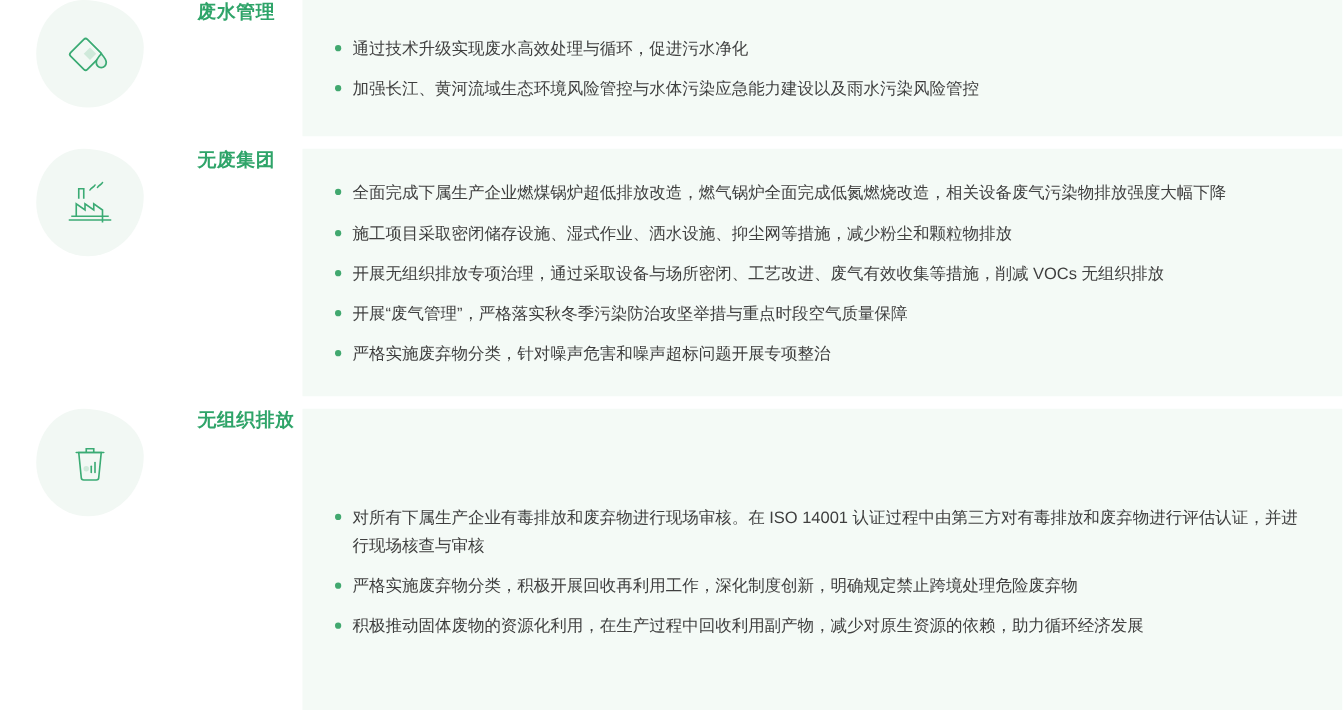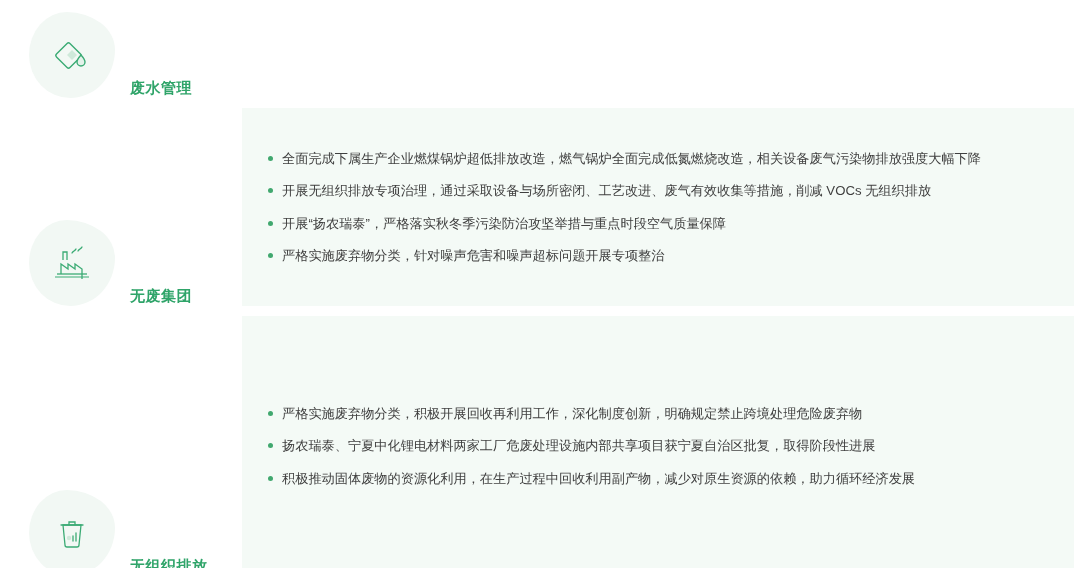--- a/index.html
+++ b/index.html
@@ -23,22 +23,23 @@
   .section {
     display: flex;
     align-items: stretch;
     width: 100%;
     box-sizing: border-box;
   }
   .sec-left {
     width: 242px;
     flex: 0 0 242px;
     display: flex;
-    align-items: flex-end;
+    align-items: flex-start;
     box-sizing: border-box;
+    gap: 28px;
   }
   .icon-wrap {
     width: 96px;
     flex: 0 0 96px;
     display: flex;
     align-items: center;
     justify-content: center;
     margin-left: 24px;
   }
   .blob {
@@ -116,20 +117,26 @@
         <div class="blob">
           <svg width="44" height="44" viewBox="0 0 44 44" fill="none" stroke="#3bab74" stroke-width="1.4">
             <rect x="9" y="13" width="19" height="19" transform="rotate(-45 18.5 22.5)" rx="2"></rect>
             <path d="M17 22 l5 -5 l5 5 l-5 5 z" fill="#cfe9da" stroke="none"></path>
             <path d="M31 22 c0 0 -4 4.5 -4 7 a4 4 0 0 0 8 0 c0 -2.5 -4 -7 -4 -7 z" fill="#e4f2ea"></path>
           </svg>
         </div>
       </div>
       <div class="sec-title">废水管理</div>
     </div>
+    <div class="sec-right">
+      <ul class="bullets">
+        <li>通过技术升级实现废水高效处理与循环，促进污水净化</li>
+        <li>加强长江、黄河流域生态环境风险管控与水体污染应急能力建设以及雨水污染风险管控</li>
+      </ul>
+    </div>
   </div>
 
   <div class="sec-gap"></div>
 
   <div class="section sec-waste-gas">
     <div class="sec-left">
       <div class="icon-wrap">
         <div class="blob">
           <svg width="46" height="46" viewBox="0 0 46 46" fill="none" stroke="#3bab74" stroke-width="1.3">
             <path d="M8 34 h30"></path>
@@ -139,22 +146,23 @@
             <path d="M29 11 c1 -2 3 -2 4 -4" stroke-linecap="round"></path>
             <path d="M6 37 h34" stroke-width="1.1"></path>
           </svg>
         </div>
       </div>
       <div class="sec-title">无废集团</div>
     </div>
     <div class="sec-right">
       <ul class="bullets">
         <li>全面完成下属生产企业燃煤锅炉超低排放改造，燃气锅炉全面完成低氮燃烧改造，相关设备废气污染物排放强度大幅下降</li>
+        <li>施工项目采取密闭储存设施、湿式作业、洒水设施、抑尘网等措施，减少粉尘和颗粒物排放</li>
         <li>开展无组织排放专项治理，通过采取设备与场所密闭、工艺改进、废气有效收集等措施，削减 VOCs 无组织排放</li>
-        <li>开展“扬农瑞泰”，严格落实秋冬季污染防治攻坚举措与重点时段空气质量保障</li>
+        <li>开展“废气管理”，严格落实秋冬季污染防治攻坚举措与重点时段空气质量保障</li>
         <li>严格实施废弃物分类，针对噪声危害和噪声超标问题开展专项整治</li>
       </ul>
     </div>
   </div>
 
   <div class="sec-gap"></div>
 
   <div class="section sec-solid">
     <div class="sec-left">
       <div class="icon-wrap">
@@ -166,20 +174,20 @@
             <circle cx="19" cy="27" r="2.2" fill="#cfe9da" stroke="none"></circle>
             <path d="M23 30 v-5" stroke-linecap="round"></path>
             <path d="M26 30 v-8" stroke-linecap="round"></path>
           </svg>
         </div>
       </div>
       <div class="sec-title">无组织排放</div>
     </div>
     <div class="sec-right">
       <ul class="bullets">
+        <li>对所有下属生产企业有毒排放和废弃物进行现场审核。在 ISO 14001 认证过程中由第三方对有毒排放和废弃物进行评估认证，并进行现场核查与审核</li>
         <li>严格实施废弃物分类，积极开展回收再利用工作，深化制度创新，明确规定禁止跨境处理危险废弃物</li>
-        <li>扬农瑞泰、宁夏中化锂电材料两家工厂危废处理设施内部共享项目获宁夏自治区批复，取得阶段性进展</li>
         <li>积极推动固体废物的资源化利用，在生产过程中回收利用副产物，减少对原生资源的依赖，助力循环经济发展</li>
       </ul>
     </div>
   </div>
 
 </div>
 
 </body></html>

